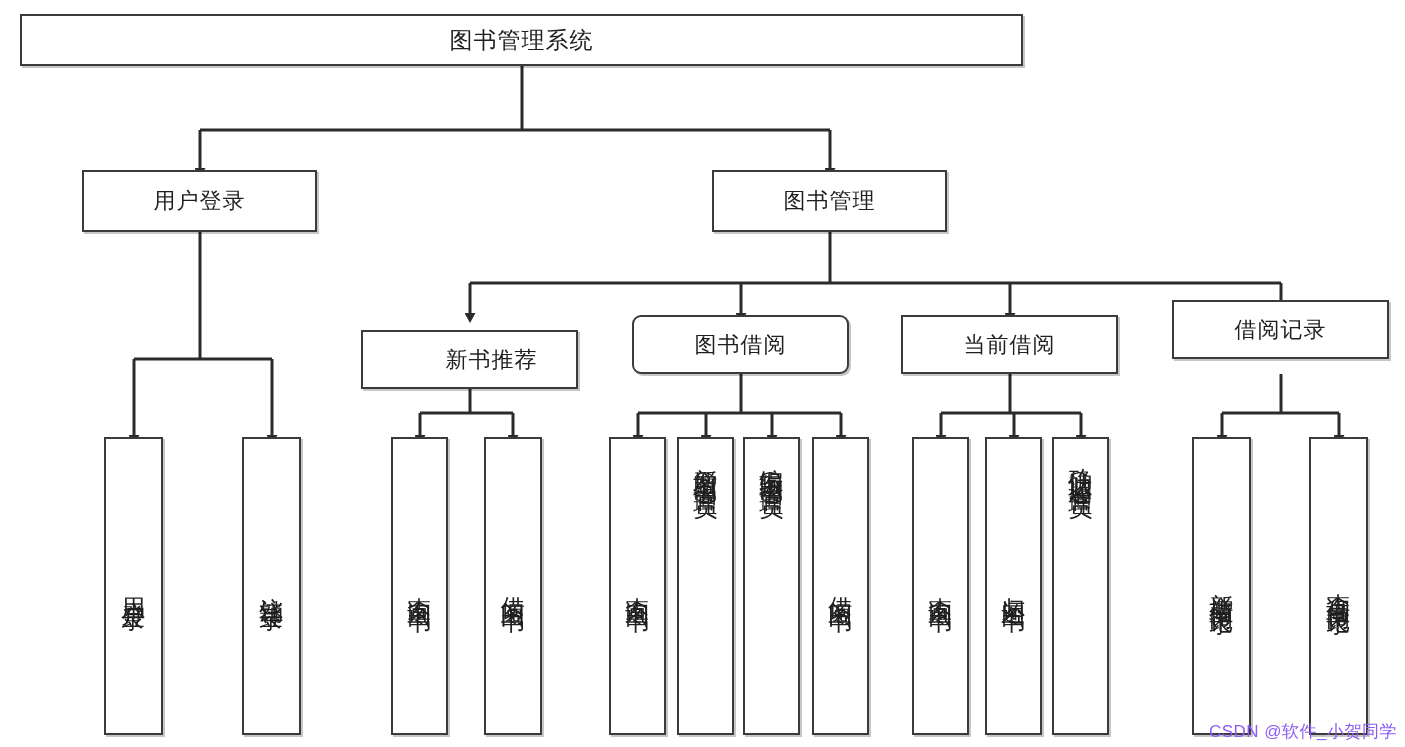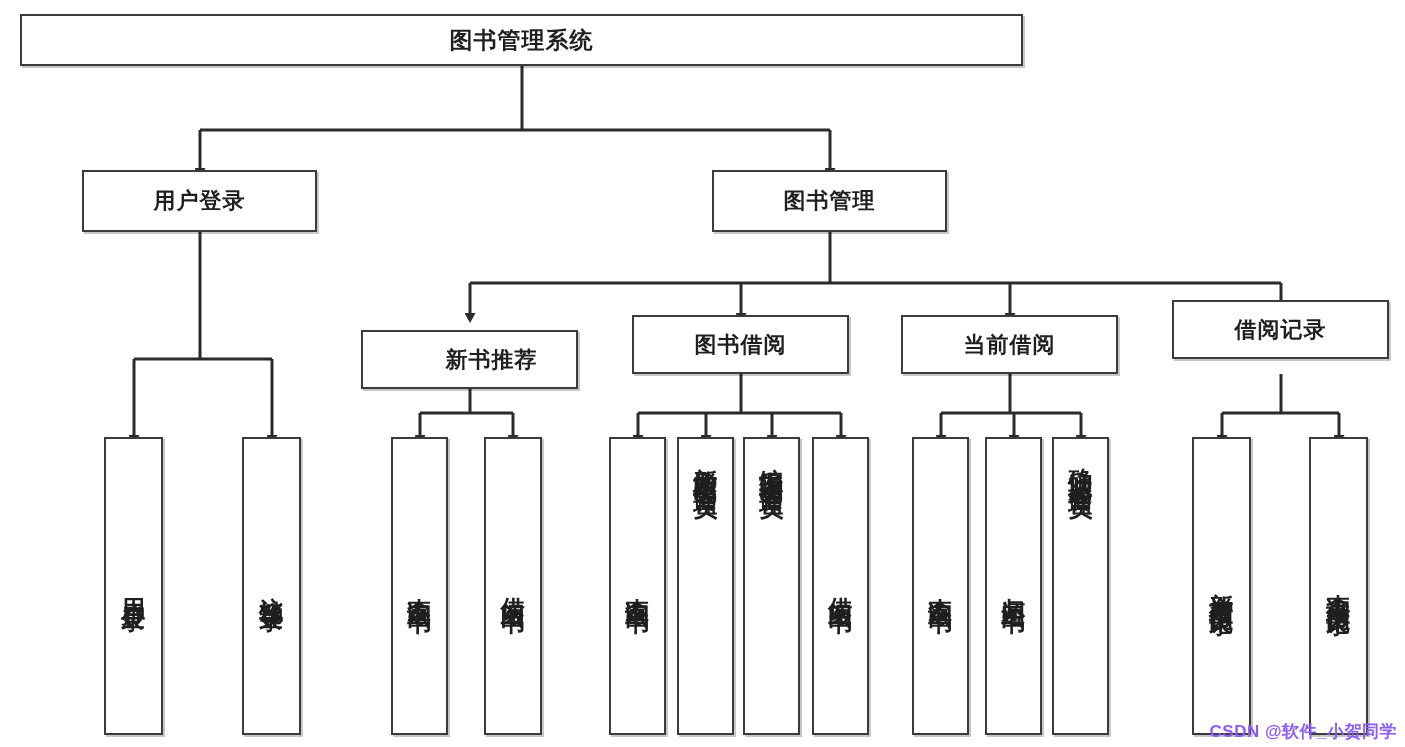--- a/index.html
+++ b/index.html
@@ -3,21 +3,21 @@
 <meta charset="utf-8">
 <title>图书管理系统 结构图</title>
 <style>
   html,body{margin:0;padding:0;}
   body{
     width:1405px;height:747px;
     background:#ffffff;
     font-family:"Liberation Sans","DejaVu Sans",sans-serif;
     overflow:hidden;
   }
-  #canvas{position:relative;width:1405px;height:747px;font-weight:bold;}
+  #canvas{position:relative;width:1405px;height:747px;}
 
   svg#edges{position:absolute;left:0;top:0;width:1405px;height:747px;pointer-events:none;}
 
   .node{
     position:absolute;
     box-sizing:border-box;
     background:#ffffff;
     border:2px solid #3b3b3b;
     box-shadow:2px 2px 0 rgba(0,0,0,0.22);
     display:flex;
@@ -112,21 +112,21 @@
       </div>
       <div class="node h-node" style="left: 82px; top: 170px; width: 235px; height: 62px;">
         <span class="lbl">用户登录</span>
       </div>
       <div class="node h-node" style="left: 712px; top: 170px; width: 235px; height: 62px;">
         <span class="lbl">图书管理</span>
       </div>
       <div class="node h-node" style="left: 361px; top: 330px; width: 217px; height: 59px; padding-left: 44px;">
         <span class="lbl">新书推荐</span>
       </div>
-      <div class="node h-node" style="left: 632px; top: 315px; width: 217px; height: 59px;">
+      <div class="node h-node" style="left: 632px; top: 315px; width: 217px; height: 59px; border-radius: 9px;">
         <span class="lbl">图书借阅</span>
       </div>
       <div class="node h-node" style="left: 901px; top: 315px; width: 217px; height: 59px; justify-content: center;">
         <span class="lbl">当前借阅</span>
       </div>
       <div class="node h-node" style="left: 1172px; top: 300px; width: 217px; height: 59px;">
         <span class="lbl">借阅记录</span>
       </div>
       <div class="node v-node centered" style="left: 104px; top: 437px; width: 59px; height: 298px;">
         <span class="lbl">用户登录</span>

